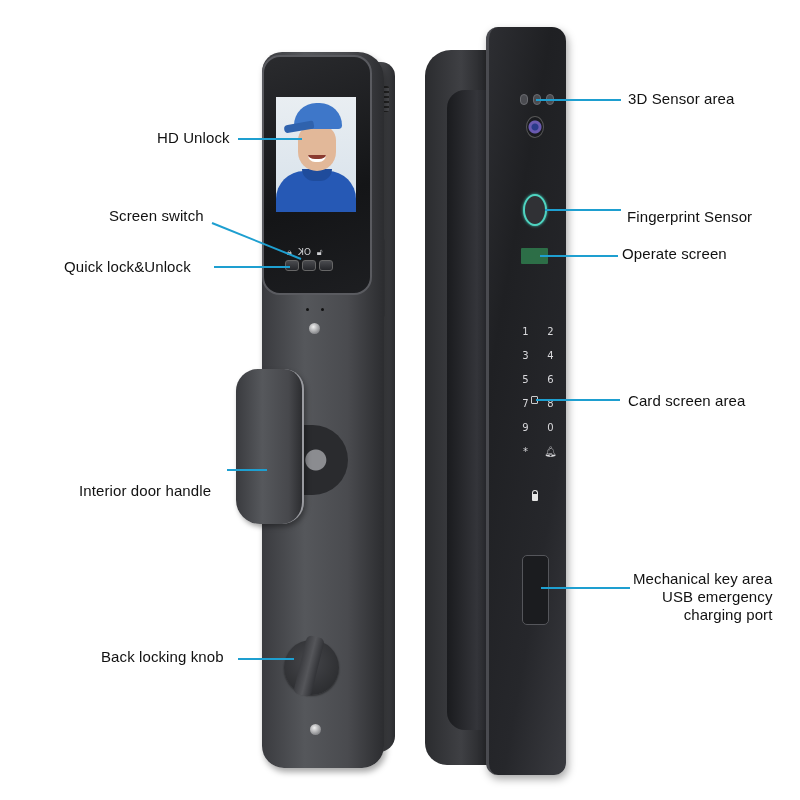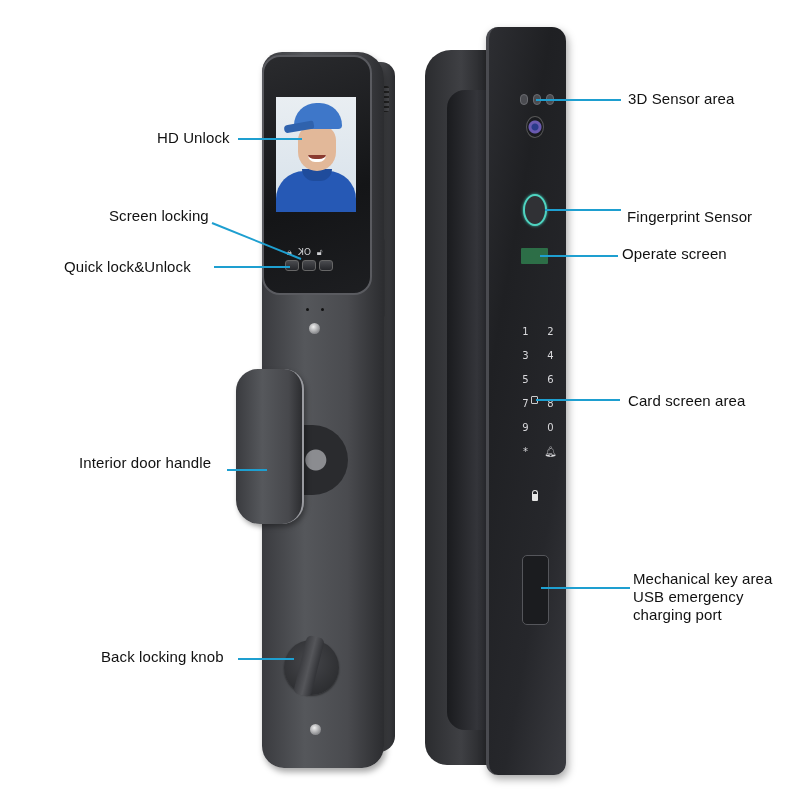--- a/index.html
+++ b/index.html
@@ -1,20 +1,20 @@
 <!DOCTYPE html>
 <html><head>
 <meta charset="utf-8">
 <style>
   * { box-sizing: border-box; margin: 0; padding: 0; }
   html, body { width: 800px; height: 800px; background: #ffffff; overflow: hidden; }
   body { position: relative; font-family: "Liberation Sans", sans-serif; }
   .label {
     position: absolute; color: #111; font-size: 15px; white-space: nowrap;
-    line-height: 18px; letter-spacing: 0.1px;
+    line-height: 18px; letter-spacing: 0.1px; text-align: right;
   }
   .label.multi { white-space: pre-line; line-height: 18px; }
   .leader { position: absolute; height: 2px; background: #1e9fd0; transform-origin: 0 50%; }
 
   
   .left-body {
     position: absolute; left: 262px; top: 52px; width: 122px; height: 716px;
     border-radius: 20px 26px 22px 22px;
     background: linear-gradient(90deg, #3a3b3f 0%, #55575b 35%, #4a4b4f 70%, #2c2d30 100%);
     box-shadow: 2px 4px 6px rgba(0,0,0,.35);
@@ -158,23 +158,23 @@
 <div class="leader" style="left:214px;top:266px;width:76px"></div>
 <div class="leader" style="left:227px;top:469px;width:40px"></div>
 <div class="leader" style="left:238px;top:658px;width:56px"></div>
 <div class="leader" style="left:536px;top:99px;width:85px"></div>
 <div class="leader" style="left:545px;top:209px;width:76px"></div>
 <div class="leader" style="left:540px;top:255px;width:78px"></div>
 <div class="leader" style="left:536px;top:399px;width:84px"></div>
 <div class="leader" style="left:541px;top:587px;width:89px"></div>
 
 <div class="label" style="left:157px;top:129px">HD Unlock</div>
-<div class="label" style="left:109px;top:207px">Screen locking</div>
+<div class="label" style="left:109px;top:207px">Screen switch</div>
 <div class="label" style="left:64px;top:258px">Quick lock&amp;Unlock</div>
-<div class="label" style="left:79px;top:454px">Interior door handle</div>
+<div class="label" style="left:79px;top:482px">Interior door handle</div>
 <div class="label" style="left:101px;top:648px">Back locking knob</div>
 <div class="label" style="left:628px;top:90px">3D Sensor area</div>
 <div class="label" style="left:627px;top:208px">Fingerprint Sensor</div>
 <div class="label" style="left:622px;top:245px">Operate screen</div>
 <div class="label" style="left:628px;top:392px">Card screen area</div>
 <div class="label multi" style="left:633px;top:570px">Mechanical key area
 USB emergency
 charging port</div>
 
 </body></html>

